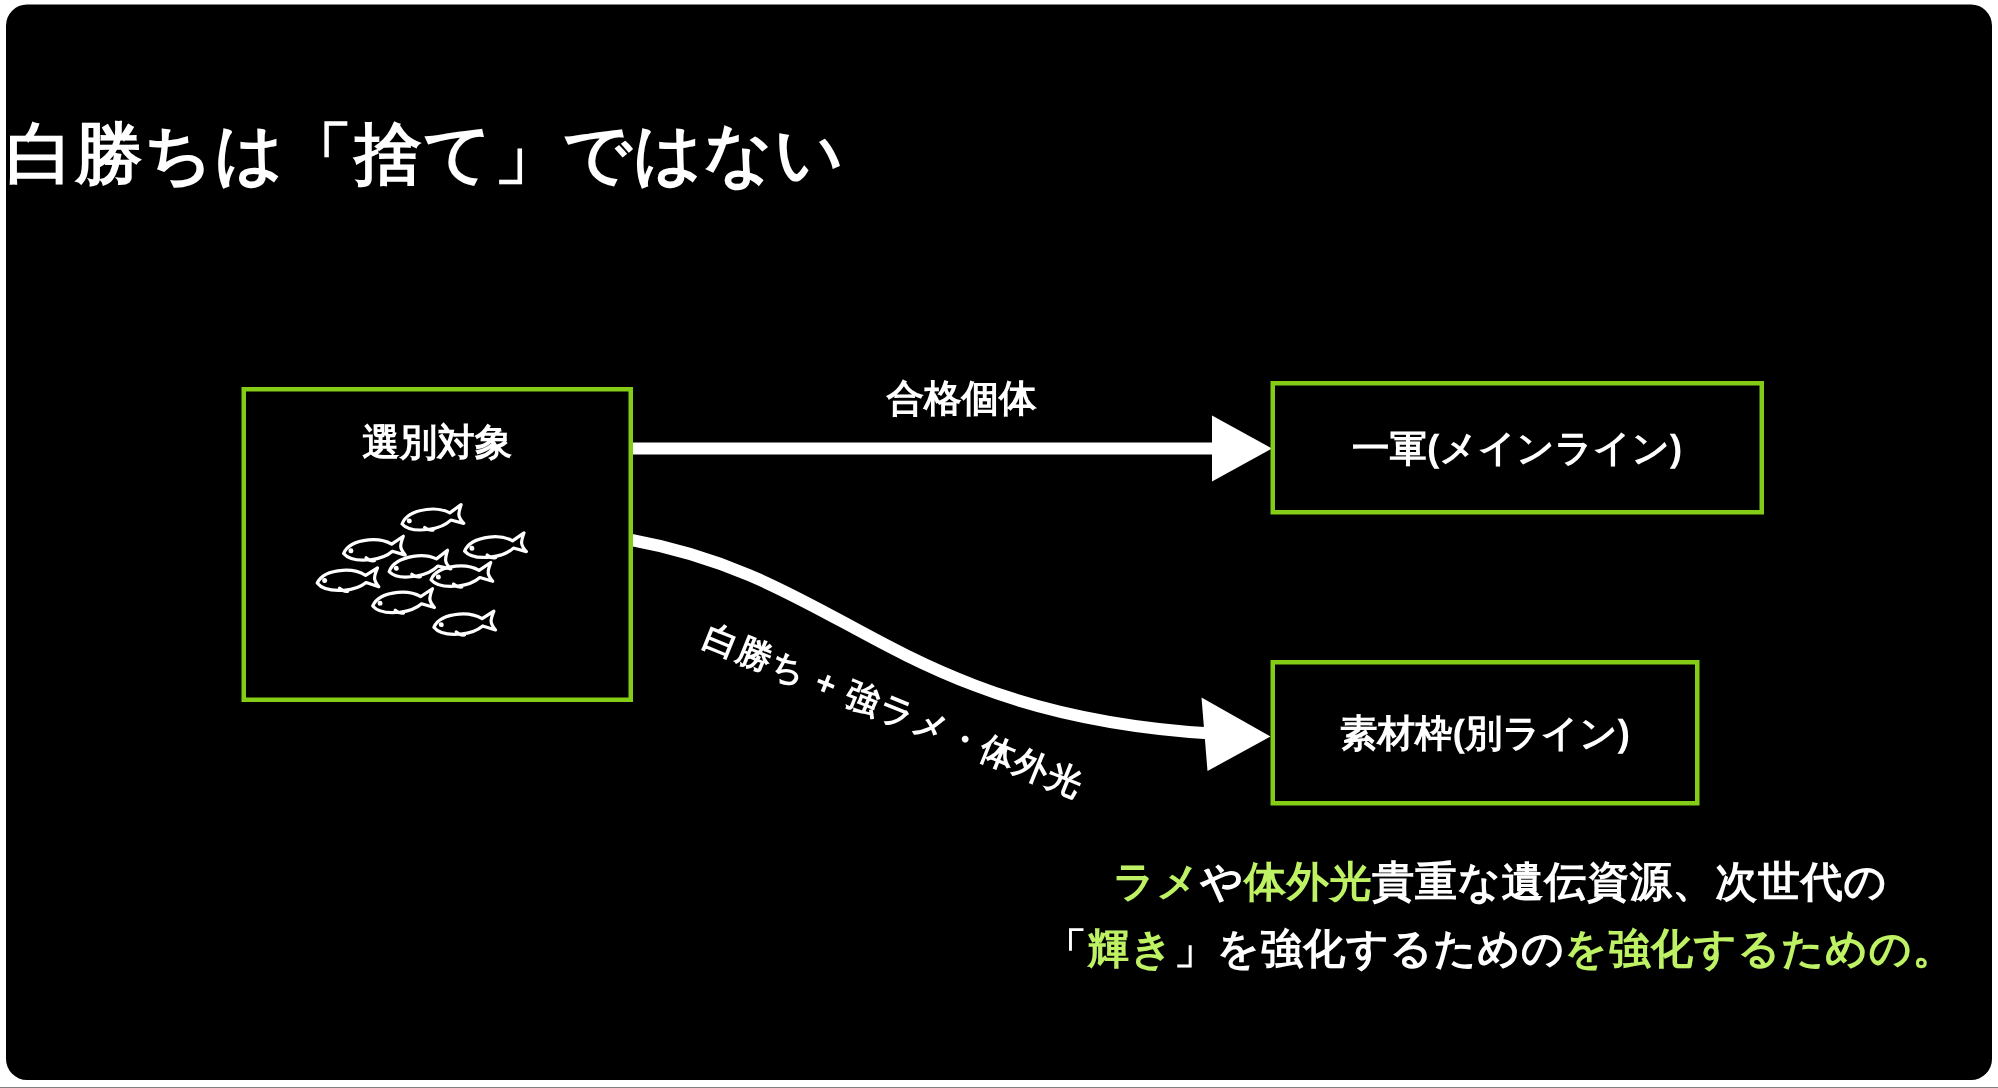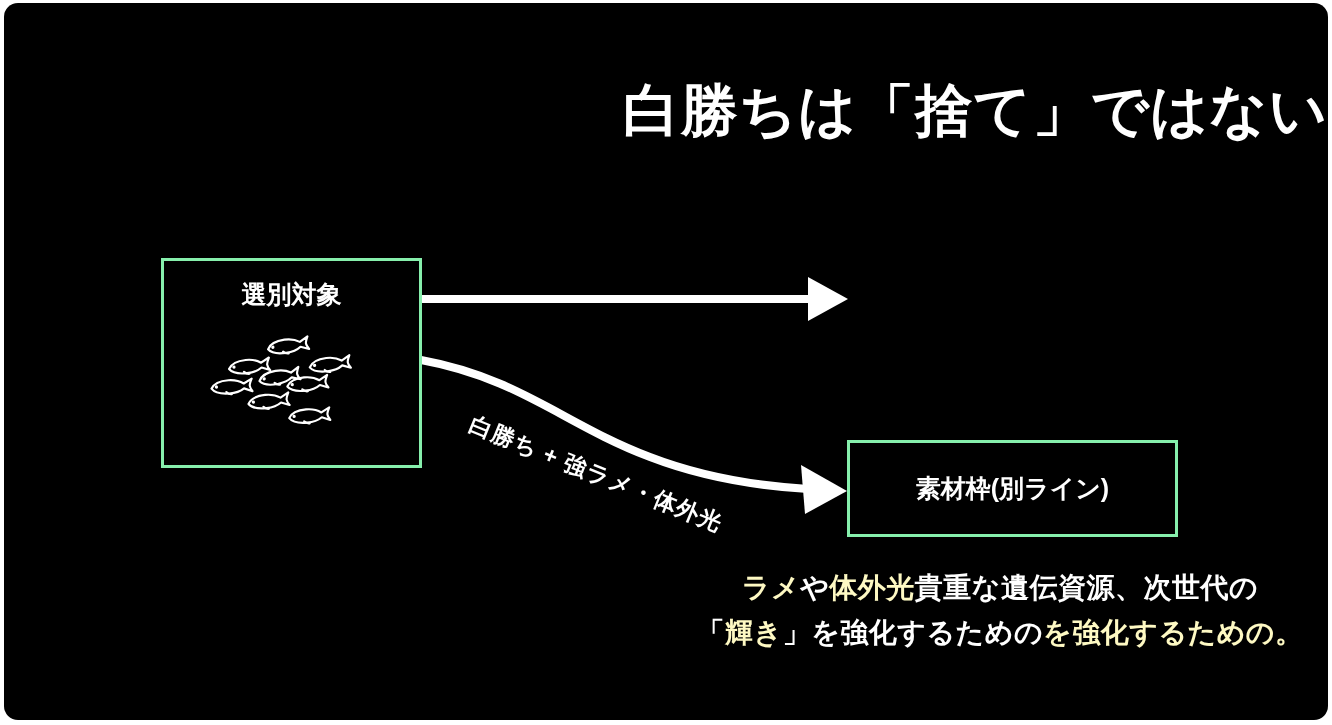--- a/index.html
+++ b/index.html
@@ -9,44 +9,44 @@
     font-family:"Liberation Sans","DejaVu Sans",sans-serif;
     overflow:hidden;
   }
   .slide{
     position:absolute;left:4px;top:3px;width:1324px;height:717px;
     background:#000000;border-radius:14px;overflow:hidden;color:#ffffff;
   }
   
   .abs{position:absolute;}
   .title{
-    left:0;right:0;top:70px;text-align:right;
-    font-size:57px;font-weight:900;letter-spacing:1px;
+    left:0;right:0;top:70px;text-align:left;
+    font-size:45px;font-weight:900;letter-spacing:1px;
   }
   .arrow-layer{left:-4px;top:-3px;width:1332px;height:725px;pointer-events:none;}
   .box{
-    border:3px solid #86efac;box-sizing:border-box;
+    border:3px solid #84cc16;box-sizing:border-box;
     display:flex;align-items:center;justify-content:center;
     font-size:25px;font-weight:700;text-align:center;
   }
   .box-source{left:157px;top:255px;width:261px;height:210px;display:block;}
   .source-label{left:0;right:0;top:17px;text-align:center;font-size:25px;font-weight:700;}
   .fish-school{left:0;top:0;width:100%;height:100%;}
   .box-main{left:843px;top:251px;width:329px;height:89px;}
-  .box-material{left:843px;top:437px;width:331px;height:97px;}
+  .box-material{left:843px;top:437px;width:286px;height:97px;}
   .pass-label{left:517px;top:246px;width:240px;text-align:center;font-size:25px;font-weight:700;}
   .curve-label{
     left:472px;top:406px;transform:rotate(22deg);transform-origin:0 0;
     font-size:23px;font-weight:700;white-space:nowrap;letter-spacing:1px;
   }
   .note{
     left:652px;top:562px;width:688px;text-align:center;
     font-size:28px;font-weight:700;line-height:45px;letter-spacing:0.5px;
   }
-  .note .red{color:#fef9c3;}
+  .note .red{color:#bef264;}
   .note .white{color:#ffffff;}
 </style>
 </head>
 <body>
 
 <div class="slide">
 
   <div class="abs title">白勝ちは「捨て」ではない</div>
 
   <svg class="abs arrow-layer" viewBox="0 0 1332 725" aria-hidden="true">
@@ -76,21 +76,25 @@
       <use href="#fish" transform="translate(64,99)  rotate(-6,23,9)"></use>
       <use href="#fish" transform="translate(147,97) rotate(-7,23,9)"></use>
       <use href="#fish" transform="translate(46,120) rotate(-4,23,9)"></use>
       <use href="#fish" transform="translate(95,110) rotate(-10,23,9)"></use>
       <use href="#fish" transform="translate(124,117) rotate(-6,23,9)"></use>
       <use href="#fish" transform="translate(84,135) rotate(-6,23,9)"></use>
       <use href="#fish" transform="translate(126,150) rotate(-5,23,9)"></use>
     </svg>
   </div>
 
+  <div class="abs pass-label">合格個体</div>
 
+  <div class="abs box box-main">
+    <span>一軍(メインライン)</span>
+  </div>
   <div class="abs box box-material">
     <span>素材枠(別ライン)</span>
   </div>
 
   <div class="abs curve-label">白勝ち + 強ラメ・体外光</div>
 
   <div class="abs note">
     <div>
       <span class="red">ラメ</span><span class="white">や</span><span class="red">体外光</span><span class="white">貴重な遺伝資源、次世代の</span>
     </div>

